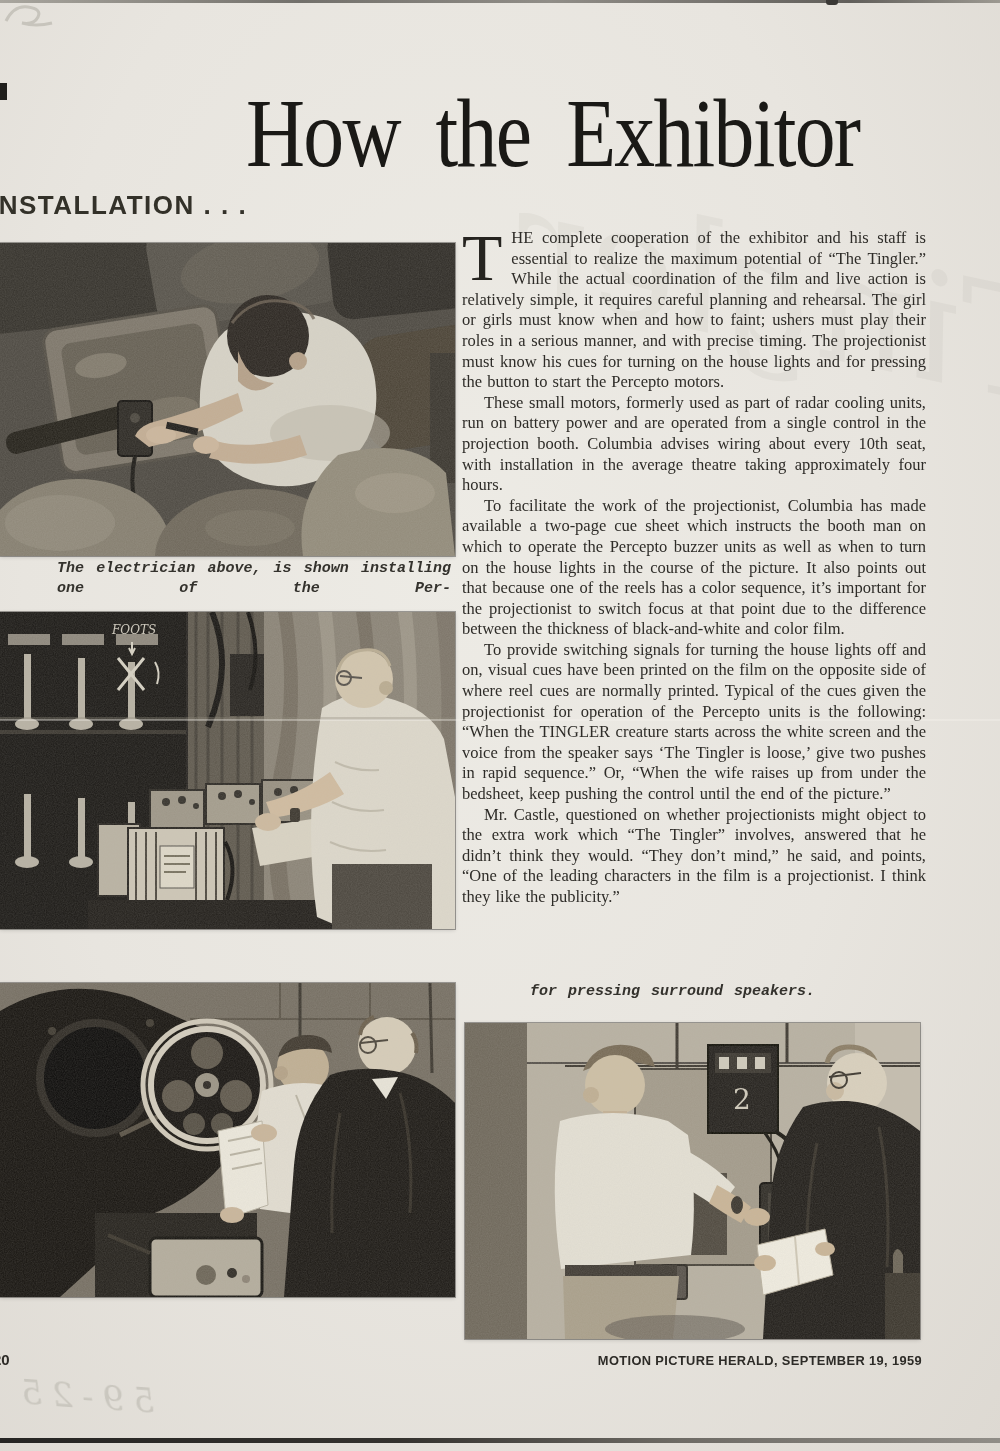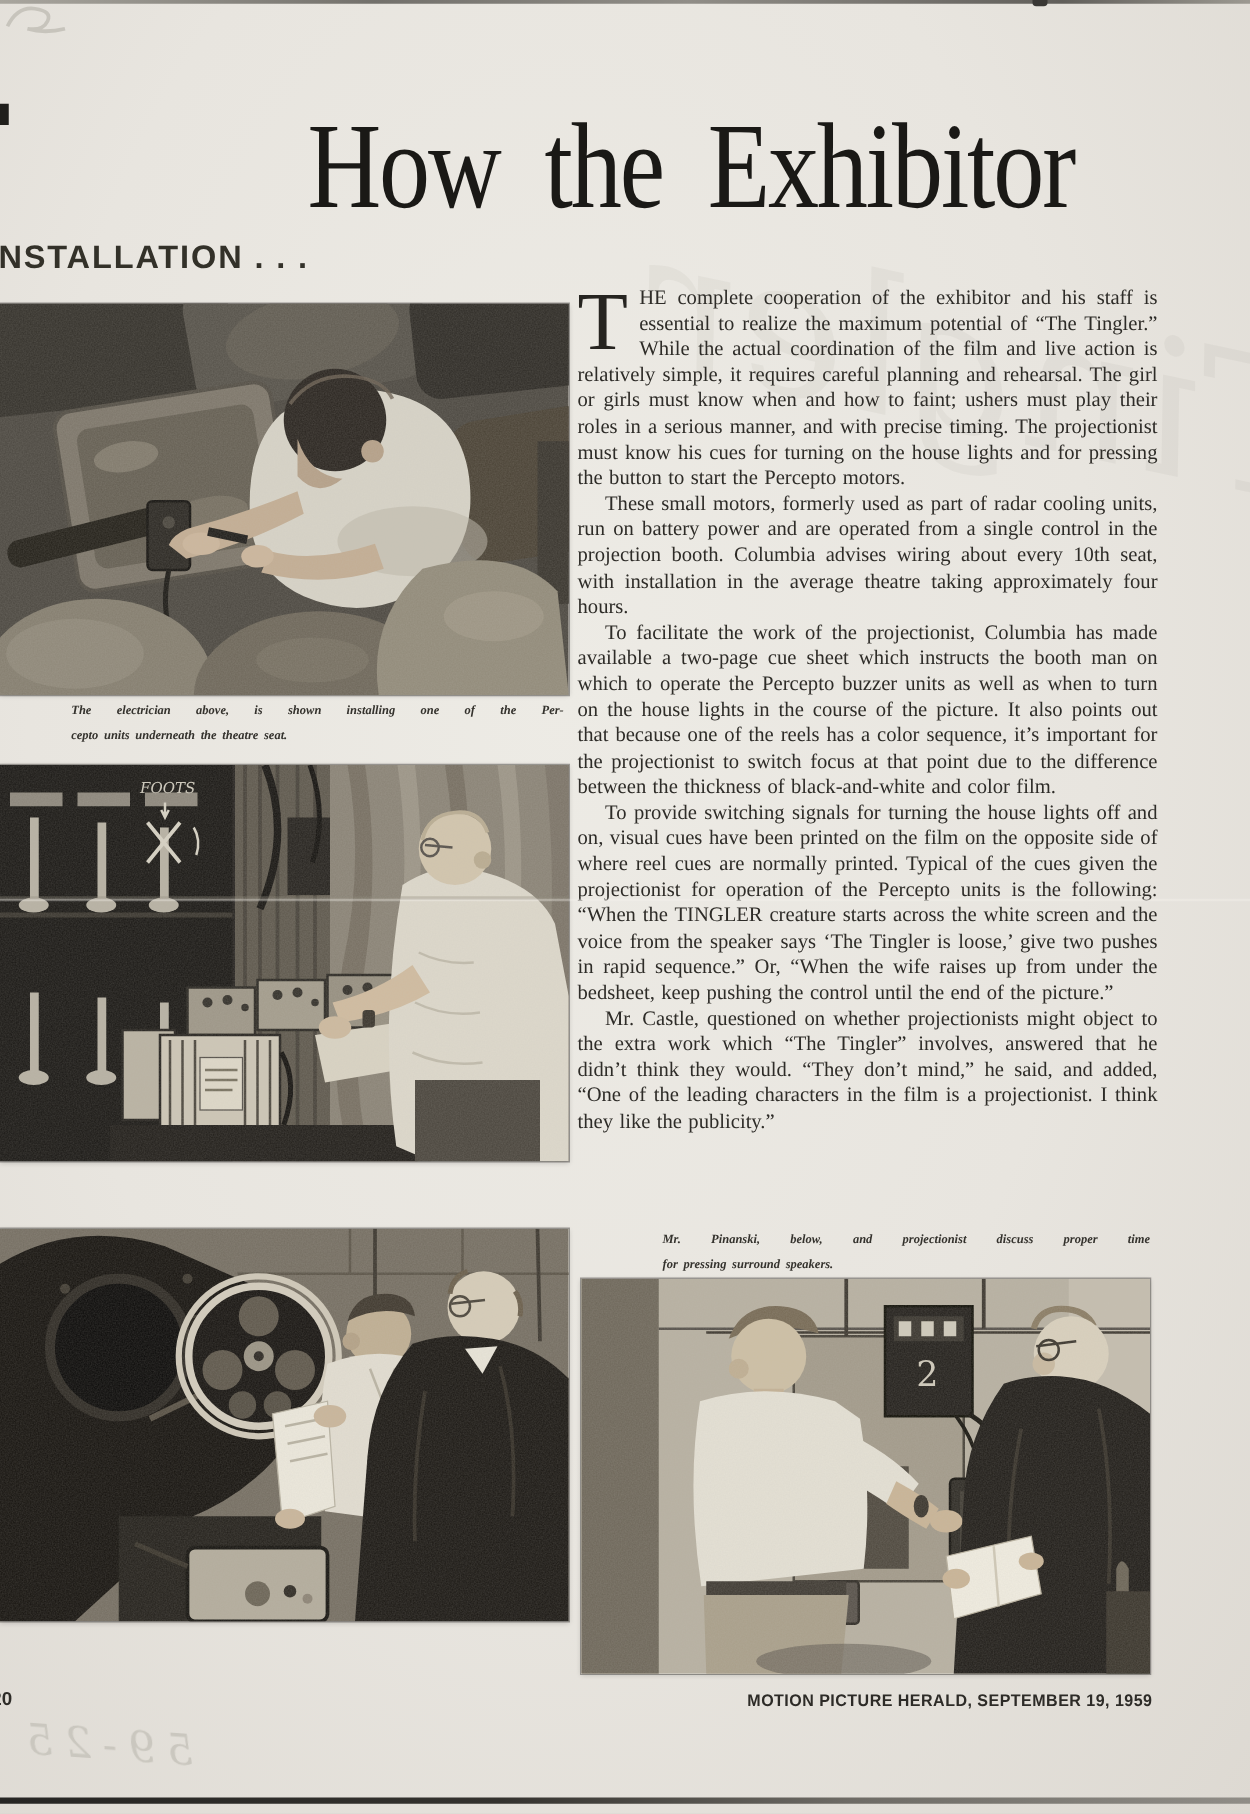--- a/index.html
+++ b/index.html
@@ -26,22 +26,22 @@
 
   .article{position:absolute;left:462px;top:228px;width:464px;text-align:justify;
     color:#2e2c28;font-size:16.5px;line-height:20.6px;word-spacing:1px;}
   .article p{margin:0;text-indent:22px;}
   .article p.p-first{text-indent:0;}
   .dropcap{float:left;font-size:66px;line-height:54px;padding:3px 9px 0 0;color:#262420;}
 
   .photo{position:absolute;box-shadow:0 0 0 1px rgba(40,38,34,.4), 0 1px 4px rgba(0,0,0,.18);}
   .photo svg{display:block;}
 
-  .caption{position:absolute;font-family:Liberation Serif, serif;font-weight:700;font-style:italic;
-    font-size:10px;line-height:19.5px;color:#34322d;word-spacing:2px;}
+  .caption{position:absolute;font-family:Liberation Mono, monospace;font-weight:700;font-style:italic;
+    font-size:15px;line-height:19.5px;color:#34322d;word-spacing:2px;}
   .caption .l1{text-align:justify;text-align-last:justify;}
 
   .footer-page{position:absolute;top:1351px;left:-7px;font-family:"Liberation Sans",sans-serif;
     font-weight:700;font-size:15px;color:#2d2b27;}
   .footer-pub{position:absolute;top:1353px;left:540px;width:382px;text-align:right;
     font-family:"Liberation Sans",sans-serif;font-weight:700;font-size:13.5px;letter-spacing:.4px;
     color:#2d2b27;transform:scaleX(.95);transform-origin:right top;white-space:nowrap;}
   .handwritten{position:absolute;top:1376px;left:12px;font-family:"DejaVu Serif",serif;font-style:italic;
     font-size:34px;letter-spacing:9px;color:#cac7bf;transform:scaleX(-1) rotate(-4deg);
     transform-origin:center;filter:blur(.5px);white-space:nowrap;}
@@ -61,21 +61,21 @@
   <div class="ghost">Tingler</div>
 
   <div class="title">How the Exhibitor</div>
   <div class="installation">INSTALLATION . . .</div>
 
   <div class="article">
     <p class="p-first"><span class="dropcap">T</span><span>HE complete cooperation of the exhibitor and his staff is essential to realize the maximum potential of “The Tingler.” While the actual coordination of the film and live action is relatively simple, it requires careful planning and rehearsal. The girl or girls must know when and how to faint; ushers must play their roles in a serious manner, and with precise timing. The projectionist must know his cues for turning on the house lights and for pressing the button to start the Percepto motors.</span></p>
     <p>These small motors, formerly used as part of radar cooling units, run on battery power and are operated from a single control in the projection booth. Columbia advises wiring about every 10th seat, with installation in the average theatre taking approximately four hours.</p>
     <p>To facilitate the work of the projectionist, Columbia has made available a two-page cue sheet which instructs the booth man on which to operate the Percepto buzzer units as well as when to turn on the house lights in the course of the picture. It also points out that because one of the reels has a color sequence, it’s important for the projectionist to switch focus at that point due to the difference between the thickness of black-and-white and color film.</p>
     <p>To provide switching signals for turning the house lights off and on, visual cues have been printed on the film on the opposite side of where reel cues are normally printed. Typical of the cues given the projectionist for operation of the Percepto units is the following: “When the TINGLER creature starts across the white screen and the voice from the speaker says ‘The Tingler is loose,’ give two pushes in rapid sequence.” Or, “When the wife raises up from under the bedsheet, keep pushing the control until the end of the picture.”</p>
-    <p>Mr. Castle, questioned on whether projectionists might object to the extra work which “The Tingler” involves, answered that he didn’t think they would. “They don’t mind,” he said, and added, “One of the leading characters in the film is a projectionist. I think they like the publicity.”</p>
+    <p>Mr. Castle, questioned on whether projectionists might object to the extra work which “The Tingler” involves, answered that he didn’t think they would. “They don’t mind,” he said, and points, “One of the leading characters in the film is a projectionist. I think they like the publicity.”</p>
   </div>
 
   <div class="photo" style="left:0;top:243px;">
     <svg width="455" height="313" viewBox="0 0 455 313">
       <defs>
         <filter id="grain" x="0" y="0" width="100%" height="100%">
           <feTurbulence type="fractalNoise" baseFrequency="0.9" numOctaves="2" stitchTiles="stitch"></feTurbulence>
           <feColorMatrix type="matrix" values="0 0 0 0 0.55  0 0 0 0 0.53  0 0 0 0 0.48  0 0 0 0.20 0"></feColorMatrix>
         </filter>
       </defs>
@@ -119,21 +119,20 @@
         <ellipse cx="255" cy="314" rx="100" ry="68" fill="#6e675a"></ellipse>
         <path d="M338,212 q72,-20 108,18 l9,83 h-152 q-9,-60 35,-101 z" fill="#928b7a"></path>
         <ellipse cx="395" cy="250" rx="40" ry="20" fill="#a59d8a" opacity=".6"></ellipse>
         <ellipse cx="250" cy="285" rx="45" ry="18" fill="#7d7668" opacity=".6"></ellipse>
       </g>
       <rect width="455" height="313" filter="url(#grain)"></rect>
     </svg>
   </div>
   <div class="caption" style="left:57px;top:559px;width:394px;">
     <div class="l1">The electrician above, is shown installing one of the Per-</div>
-    <div>cepto units underneath the theatre seat.</div>
   </div>
 
   <div class="photo" style="left:0;top:612px;">
     <svg width="455" height="317" viewBox="0 0 455 317">
       <rect width="455" height="317" fill="#262320"></rect>
       <g>
         <rect x="0" y="0" width="186" height="317" fill="#1a1815"></rect>
         <rect x="0" y="118" width="186" height="4" fill="#3a362f"></rect>
         <g fill="#b7b1a3">
           <rect x="8" y="22" width="42" height="11" fill="#8d877c"></rect>
@@ -227,21 +226,20 @@
         <ellipse cx="268" cy="210" rx="13" ry="9" fill="#cdb99e"></ellipse>
         <rect x="290" y="196" width="10" height="14" rx="3" fill="#3a352d"></rect>
         <rect x="332" y="252" width="100" height="65" fill="#4a453d"></rect>
       </g>
       <rect x="0" y="105" width="455" height="3" fill="#8d8779" opacity=".35"></rect>
       <rect width="455" height="317" filter="url(#grain)"></rect>
     </svg>
   </div>
 
   <div class="caption" style="left:530px;top:982px;width:390px;">
-    <div class="l1">Mr. Pinanski, below, and projectionist discuss proper time</div>
     <div>for pressing surround speakers.</div>
   </div>
 
   <div class="photo" style="left:0;top:983px;">
     <svg width="455" height="314" viewBox="0 0 455 314">
       <rect width="455" height="314" fill="#756e62"></rect>
       <g stroke="#5b5448" stroke-width="2">
         <line x1="190" y1="36" x2="455" y2="36"></line>
           <line x1="280" y1="0" x2="280" y2="36"></line>
         <line x1="370" y1="0" x2="370" y2="36"></line>

